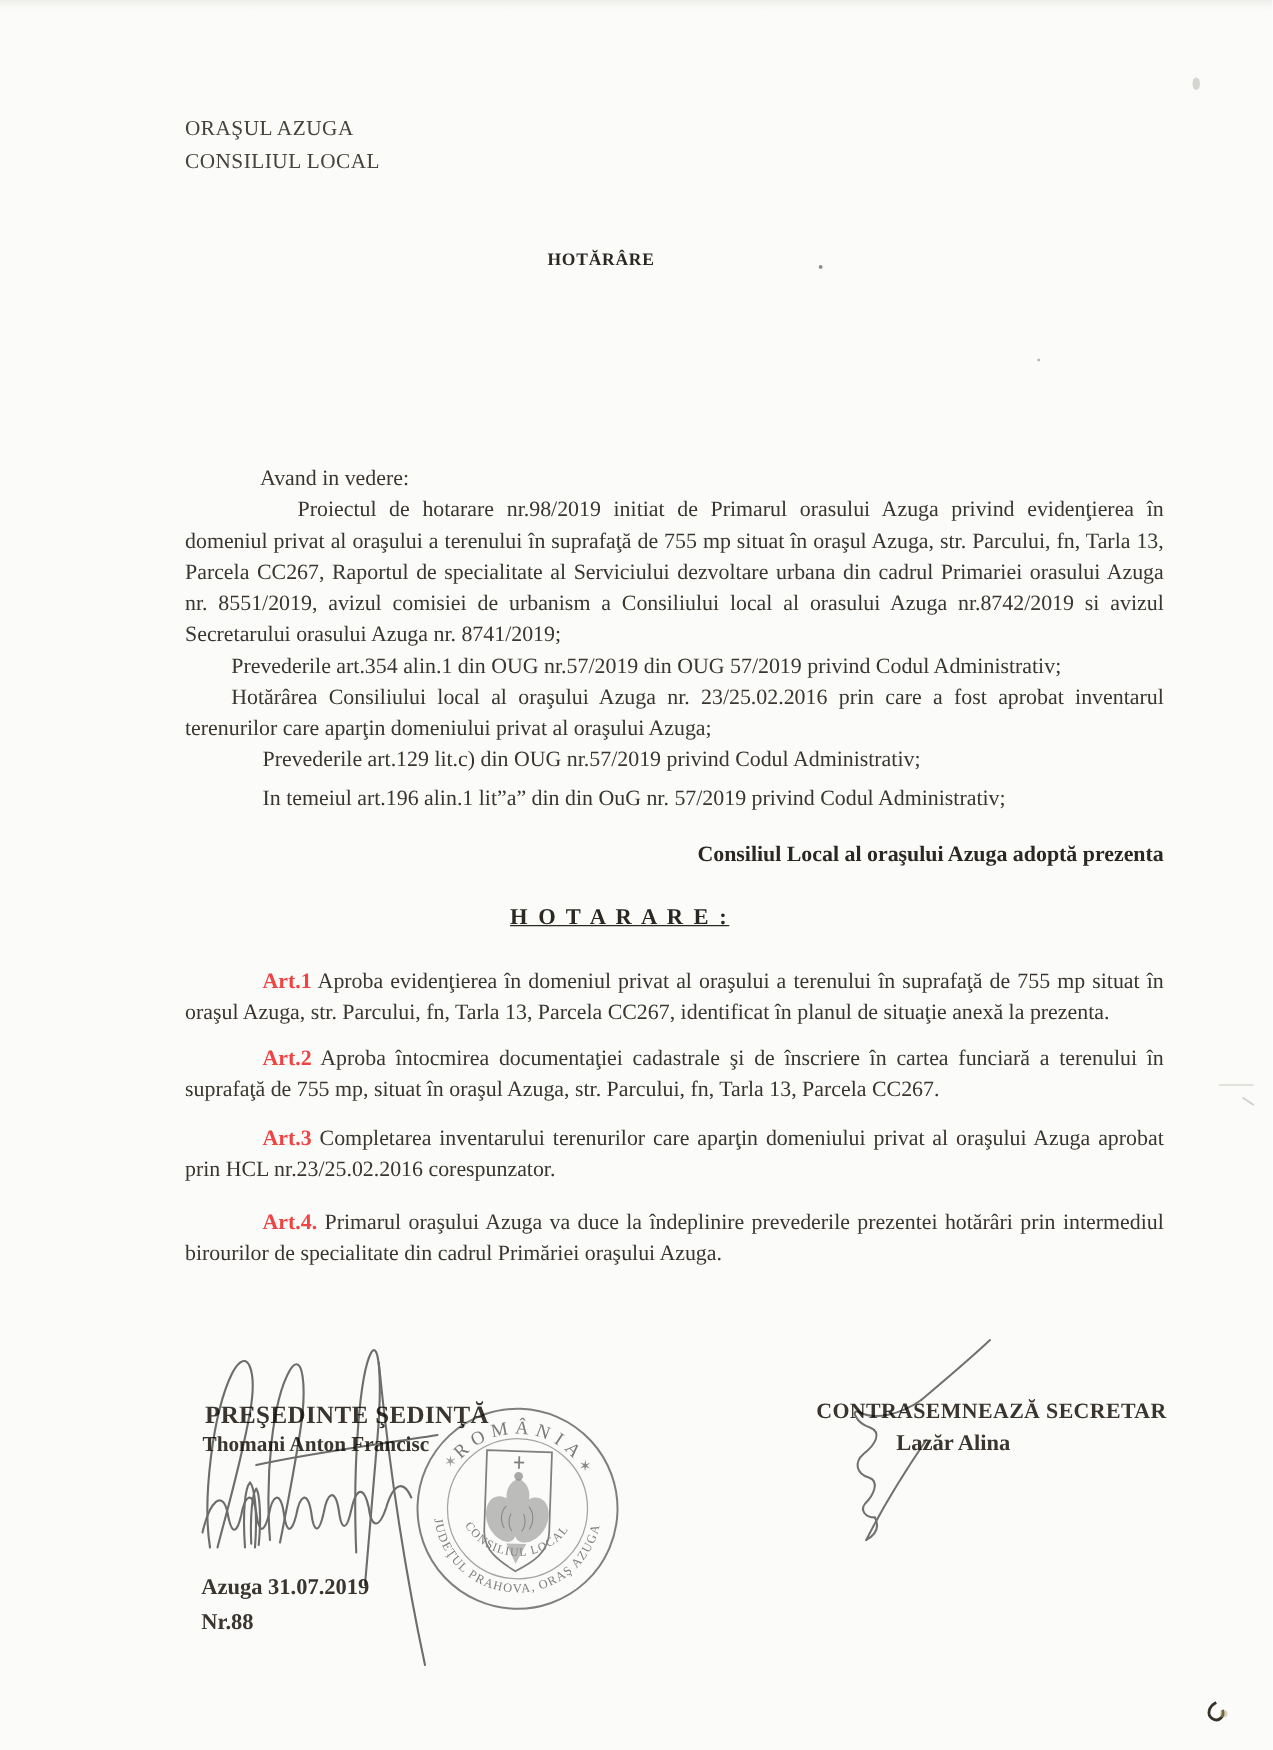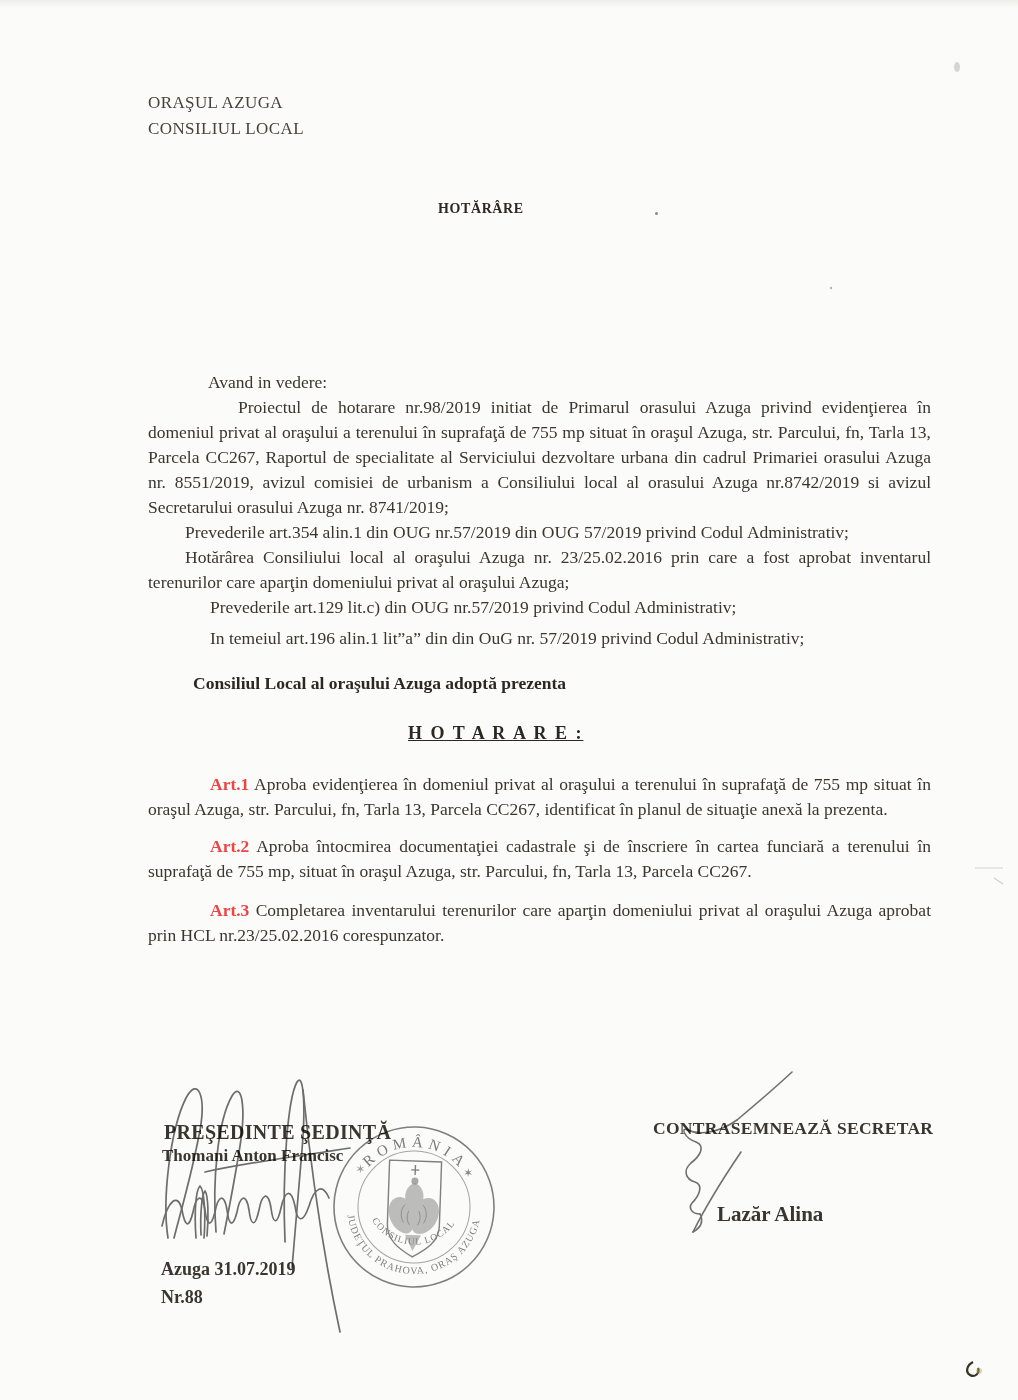--- a/index.html
+++ b/index.html
@@ -30,28 +30,28 @@
   .ind-90{text-indent:90px;}
   .ind-37{text-indent:37px;}
   .ind-62{text-indent:62px;}
   .mt-6{margin-top:6px!important;}
   .mt-20{margin-top:20px!important;}
   .mt-25{margin-top:25px!important;}
   .mt-26{margin-top:26px!important;}
   .mt-12{margin-top:12px!important;}
   .mt-14{margin-top:14px!important;}
   .mt-17{margin-top:17px!important;}
-  .clause{font-weight:bold;text-indent:45px;text-align:left;color:#2b2823;}
+  .clause{font-weight:bold;text-indent:45px;text-align:right;color:#2b2823;}
   .decision-head{font-weight:bold;text-align:left;text-indent:260px;font-size:18px;letter-spacing:2px;color:#2b2823;text-decoration:underline;}
   .art b{font-weight:bold;color:#ef4444;}
   .sig{position:absolute;font-weight:bold;color:#3a362f;}
   .sig-left-title{left:164px;top:1121px;font-size:20px;letter-spacing:.3px;}
   .sig-left-name{left:162px;top:1146px;font-size:17px;}
   .sig-right-title{left:653px;top:1118px;font-size:17.5px;letter-spacing:.3px;}
-  .sig-right-name{left:717px;top:1202px;font-size:21px;}
+  .sig-right-name{left:717px;top:1144px;font-size:18px;}
   .foot-date{left:161px;top:1259px;font-size:18px;}
   .foot-nr{left:161px;top:1287px;font-size:18px;}
   .stamp{
     position:absolute;left:324px;top:1117px;width:180px;height:180px;
     mix-blend-mode:multiply;opacity:.88;transform:rotate(2deg);
   }
   .overlay{
     position:absolute;left:0;top:0;width:1018px;height:1400px;
     pointer-events:none;mix-blend-mode:multiply;
   }
@@ -76,20 +76,21 @@
     <p class="ind-90">Proiectul de hotarare nr.98/2019 initiat de Primarul orasului Azuga privind evidenţierea în domeniul privat al oraşului a terenului în suprafaţă de 755 mp situat în oraşul Azuga,  str. Parcului, fn, Tarla 13, Parcela CC267, Raportul de specialitate al Serviciului dezvoltare urbana din cadrul Primariei orasului Azuga nr. 8551/2019,  avizul comisiei de urbanism  a Consiliului local al orasului Azuga nr.8742/2019 si avizul Secretarului orasului Azuga nr. 8741/2019;</p>
     <p class="ind-37">Prevederile art.354 alin.1 din OUG nr.57/2019 din OUG 57/2019 privind Codul Administrativ;</p>
     <p class="ind-37">Hotărârea Consiliului local al oraşului Azuga nr. 23/25.02.2016 prin care a fost aprobat inventarul terenurilor care aparţin domeniului privat al oraşului Azuga;</p>
     <p class="ind-62">Prevederile art.129 lit.c) din OUG nr.57/2019  privind Codul Administrativ;</p>
     <p class="ind-62 mt-6">In temeiul art.196 alin.1 lit”a” din din OuG nr. 57/2019 privind Codul Administrativ;</p>
     <p class="clause mt-20">Consiliul Local al oraşului Azuga adoptă prezenta</p>
     <p class="decision-head mt-25">H O T A R A R E :</p>
     <p class="ind-62 art mt-26"><b>Art.1</b><span> Aproba  evidenţierea în domeniul privat al oraşului a terenului în suprafaţă de 755 mp  situat în oraşul Azuga,  str. Parcului, fn, Tarla 13, Parcela CC267, identificat în planul de situaţie anexă la prezenta.</span></p>
     <p class="ind-62 art mt-12"><b>Art.2</b><span>  Aproba întocmirea  documentaţiei cadastrale şi de înscriere în cartea funciară a terenului în suprafaţă de 755 mp,  situat în oraşul Azuga,  str. Parcului, fn, Tarla 13, Parcela CC267.</span></p>
     <p class="ind-62 art mt-14"><b>Art.3</b><span> Completarea inventarului terenurilor care aparţin domeniului privat al oraşului Azuga aprobat prin HCL nr.23/25.02.2016 corespunzator.</span></p>
+    <p class="ind-62 art mt-17"><b>Art.4.</b><span> Primarul oraşului Azuga va duce la îndeplinire prevederile prezentei hotărâri prin intermediul birourilor de specialitate din cadrul Primăriei oraşului Azuga.</span></p>
   </div>
 
   <div class="sig sig-left-title">PREŞEDINTE ŞEDINŢĂ</div>
   <div class="sig sig-left-name">Thomani Anton Francisc</div>
   <div class="sig sig-right-title">CONTRASEMNEAZĂ  SECRETAR</div>
   <div class="sig sig-right-name">Lazăr Alina</div>
   <div class="sig foot-date">Azuga 31.07.2019</div>
   <div class="sig foot-nr">Nr.88</div>
 
   <svg class="stamp" viewBox="0 0 180 180">

